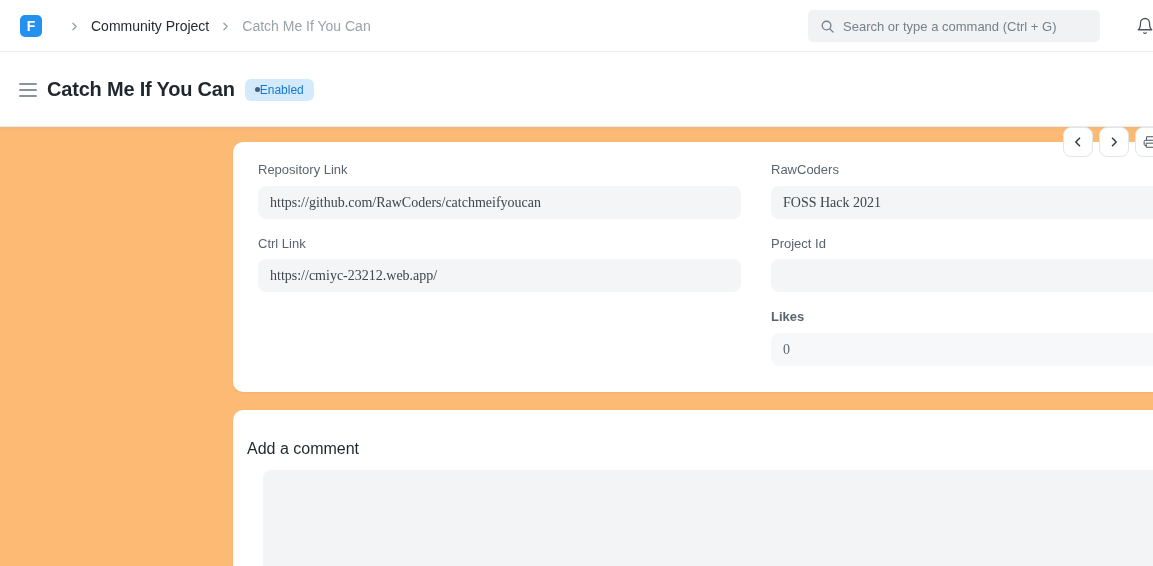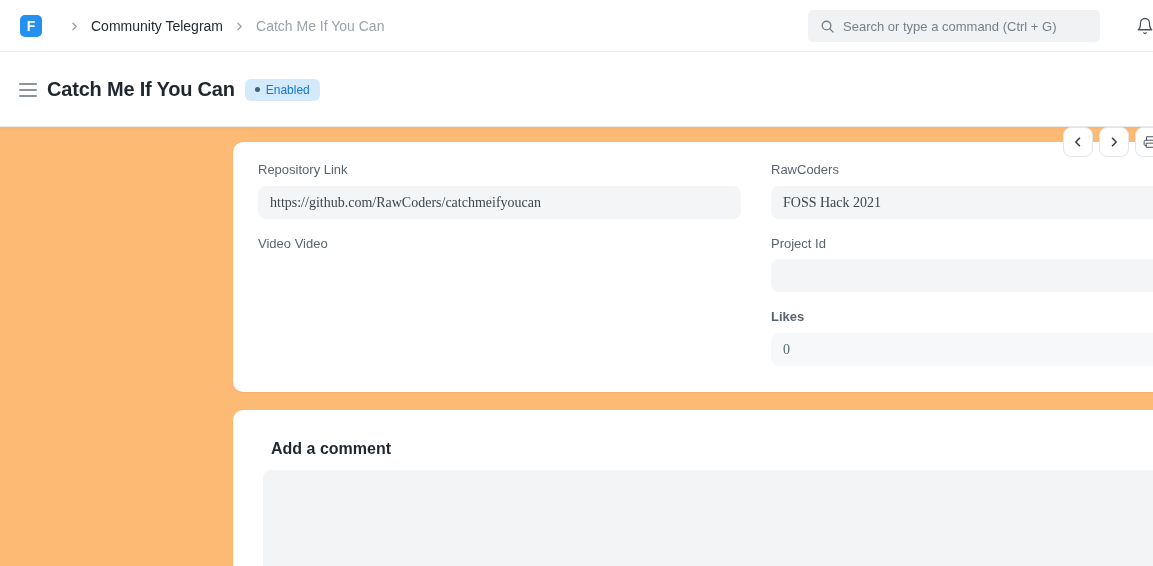--- a/index.html
+++ b/index.html
@@ -108,21 +108,21 @@
   }
   .status-badge {
     display: inline-flex; align-items: center;
     height: 22px;
     padding: 0 10px;
     border-radius: 6px;
     background: #d3e9fc;
     color: #1678d2;
     font-size: 12px;
     font-weight: 500;
-    gap: 6px;
+    gap: 0;
     white-space: nowrap;
   }
   .status-badge .dot {
     width: 5px; height: 5px; border-radius: 50%;
     background: #42607a;
   }
   .nav-btn {
     position: absolute;
     top: 75px;
     width: 30px; height: 30px;
@@ -180,23 +180,23 @@
   .row1-label { top: 21px; }
   .row1-input { top: 44px; }
   .row2-label { top: 95px; }
   .row2-input { top: 117px; }
   .row3-label { top: 168px; font-weight: bold; }
   .row3-input { top: 191px; }
   .field-input.readonly { background: #f7f8f9; color: #5d6770; }
 
   .comments-heading {
     position: absolute;
-    left: 38px; top: 30px;
+    left: 14px; top: 30px;
     font-size: 16px;
-    font-weight: 700;
+    font-weight: 400;
     color: #1f272e;
   }
   .comment-box {
     position: absolute;
     left: 30px; top: 60px;
     width: 910px; height: 230px;
     border: none; outline: none;
     resize: none;
     border-radius: 8px;
     background: #f2f4f5;
@@ -214,21 +214,21 @@
   <header class="navbar">
     <div class="navbar-left">
       <div class="app-logo">
         <span>F</span>
       </div>
       <span class="crumb-sep">
         <svg width="9" height="9" viewBox="0 0 8 8" fill="none">
             <path d="M2.6 1.1 L5.5 4 L2.6 6.9" stroke="#9aa2aa" stroke-width="1.2" stroke-linecap="round" stroke-linejoin="round"></path>
           </svg>
       </span>
-      <a class="crumb parent">Community Telegram</a>
+      <a class="crumb parent">Community Project</a>
       <span class="crumb-sep">
         <svg width="9" height="9" viewBox="0 0 8 8" fill="none">
             <path d="M2.6 1.1 L5.5 4 L2.6 6.9" stroke="#9aa2aa" stroke-width="1.2" stroke-linecap="round" stroke-linejoin="round"></path>
           </svg>
       </span>
       <span class="crumb active-doc">Catch Me If You Can</span>
     </div>
 
     <div class="search-bar">
       <svg width="15" height="15" viewBox="0 0 16 16" fill="none">
@@ -281,21 +281,22 @@
 
   <div class="content">
 
     <section class="card fields-card">
       <label class="field-label col1 row1-label">Repository Link</label>
       <input class="field-input col1 row1-input" type="text" value="https://github.com/RawCoders/catchmeifyoucan" style="">
 
       <label class="field-label col2 row1-label">RawCoders</label>
       <input class="field-input col2 row1-input" type="text" value="FOSS Hack 2021" style="">
 
-      <label class="field-label col1 row2-label">Video Video</label>
+      <label class="field-label col1 row2-label">Ctrl Link</label>
+      <input class="field-input col1 row2-input" type="text" value="https://cmiyc-23212.web.app/" style="">
 
       <label class="field-label col2 row2-label">Project Id</label>
       <input class="field-input col2 row2-input" type="text" value="" style="">
 
       <label class="field-label col2 row3-label">Likes</label>
       <input class="field-input readonly col2 row3-input" type="text" value="0" style="">
     </section>
 
     <section class="card comments-card">
       <h2 class="comments-heading">Add a comment</h2>

